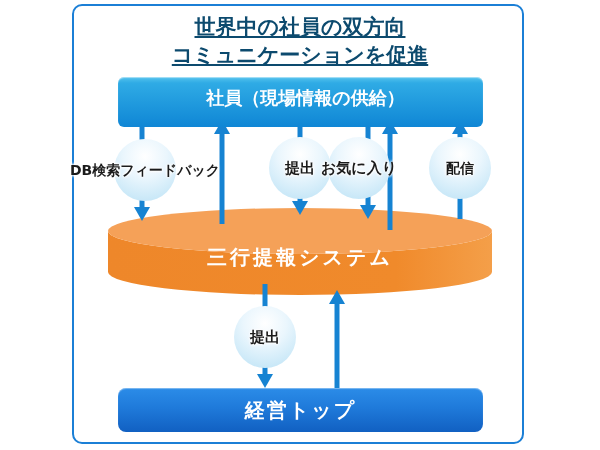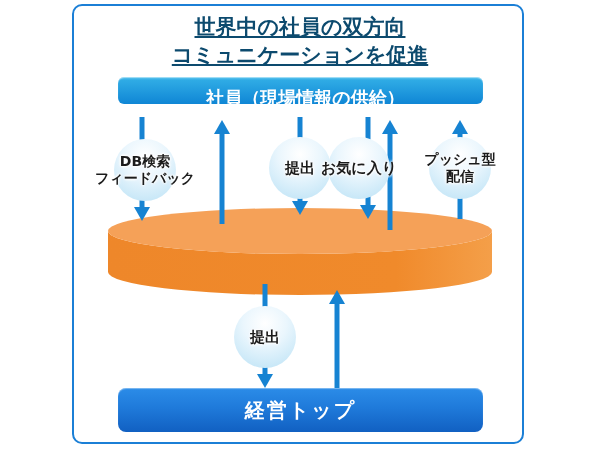--- a/index.html
+++ b/index.html
@@ -13,39 +13,39 @@
   }
   .title{
     position:absolute;left:0;right:0;top:13px;text-align:center;
     color:#0c4a6e;font-weight:bold;font-size:21px;line-height:28px;text-decoration:underline;
   }
   .bar{
     position:absolute;left:118px;width:365px;text-align:center;color:#ffffff;
     font-weight:bold;box-sizing:border-box;
   }
   .bar-top{
-    top:77px;height:27px;border-radius:6px;font-size:18px;line-height:41px;
+    top:77px;height:50px;border-radius:6px;font-size:18px;line-height:41px;
     background:linear-gradient(to bottom,#55c3ee 0%,#2fabe5 12%,#0f86d5 100%);
     box-shadow:inset 0 1px 1px rgba(255,255,255,.5);
     padding-left:10px;
   }
   .bar-bottom{
     top:388px;height:44px;border-radius:8px;font-size:20px;line-height:44px;letter-spacing:2px;
     background:linear-gradient(to bottom,#2b8ce8 0%,#1f7ada 45%,#1160c2 100%);
     box-shadow:inset 0 1px 1px rgba(255,255,255,.4);
   }
   .svg-layer{position:absolute;left:0;top:0;}
   .cyl-label{
     position:absolute;left:108px;top:244px;width:384px;text-align:center;
     color:#ffffff;font-weight:bold;font-size:20px;letter-spacing:3px;
   }
   .node{
     position:absolute;width:62px;height:62px;border-radius:50%;
     background:radial-gradient(circle at 50% 28%,#ffffff 0%,#eaf6fd 40%,#b9e1f5 100%);
-    display:flex;flex-direction:column;align-items:center;justify-content:center;
+    display:flex;flex-direction:row;align-items:center;justify-content:center;
   }
   .node span{
     color:#1b1b1b;font-weight:bold;font-size:15px;line-height:17px;white-space:nowrap;
     text-shadow:0 0 3px #fff,0 0 3px #fff,0 0 3px #fff,0 0 4px #fff;
   }
   .node span.small{font-size:14px;}
 </style>
 </head>
 <body>
 
@@ -96,36 +96,36 @@
         <line x1="265" y1="284" x2="265" y2="375"></line>
         <polygon points="257,374 273,374 265,388" stroke="none"></polygon>
       </g>
       <g>
         <line x1="337" y1="303" x2="337" y2="388"></line>
         <polygon points="329,304 345,304 337,290" stroke="none"></polygon>
       </g>
     </g>
   </svg>
 
+  <div class="cyl-label">三行提報システム</div>
 
   <div class="bar bar-top">社員（現場情報の供給）</div>
   <div class="bar bar-bottom">経営トップ</div>
 
   <div class="node" style="left:114px;top:139px;">
     <span class="small">DB検索</span>
     <span class="small">フィードバック</span>
   </div>
   <div class="node" style="left:269px;top:137px;">
     <span>提出</span>
   </div>
   <div class="node" style="left:328px;top:137px;">
     <span>お気に入り</span>
   </div>
   <div class="node" style="left:429px;top:137px;">
-    <span class="small">プッシュ型</span>
     <span class="small">配信</span>
   </div>
 
   <div class="node" style="left:234px;top:306px;">
     <span>提出</span>
   </div>
 
   <div class="title">
     <div>世界中の社員の双方向</div>
     <div>コミュニケーションを促進</div>

